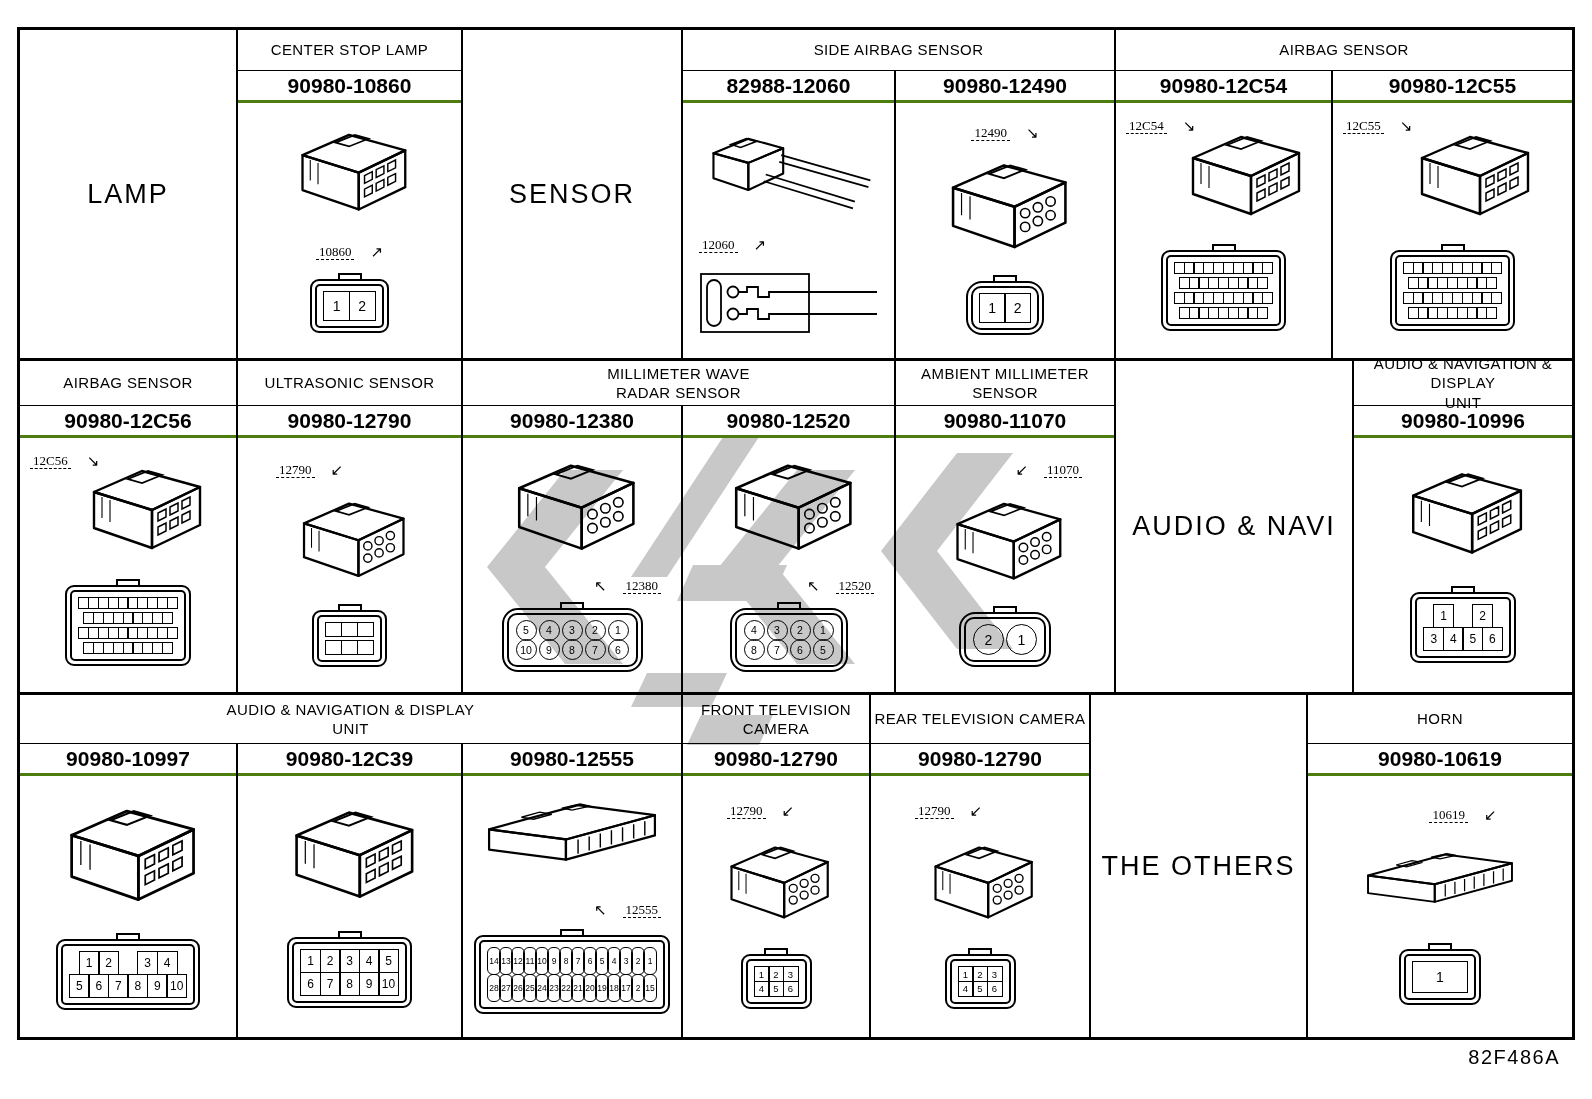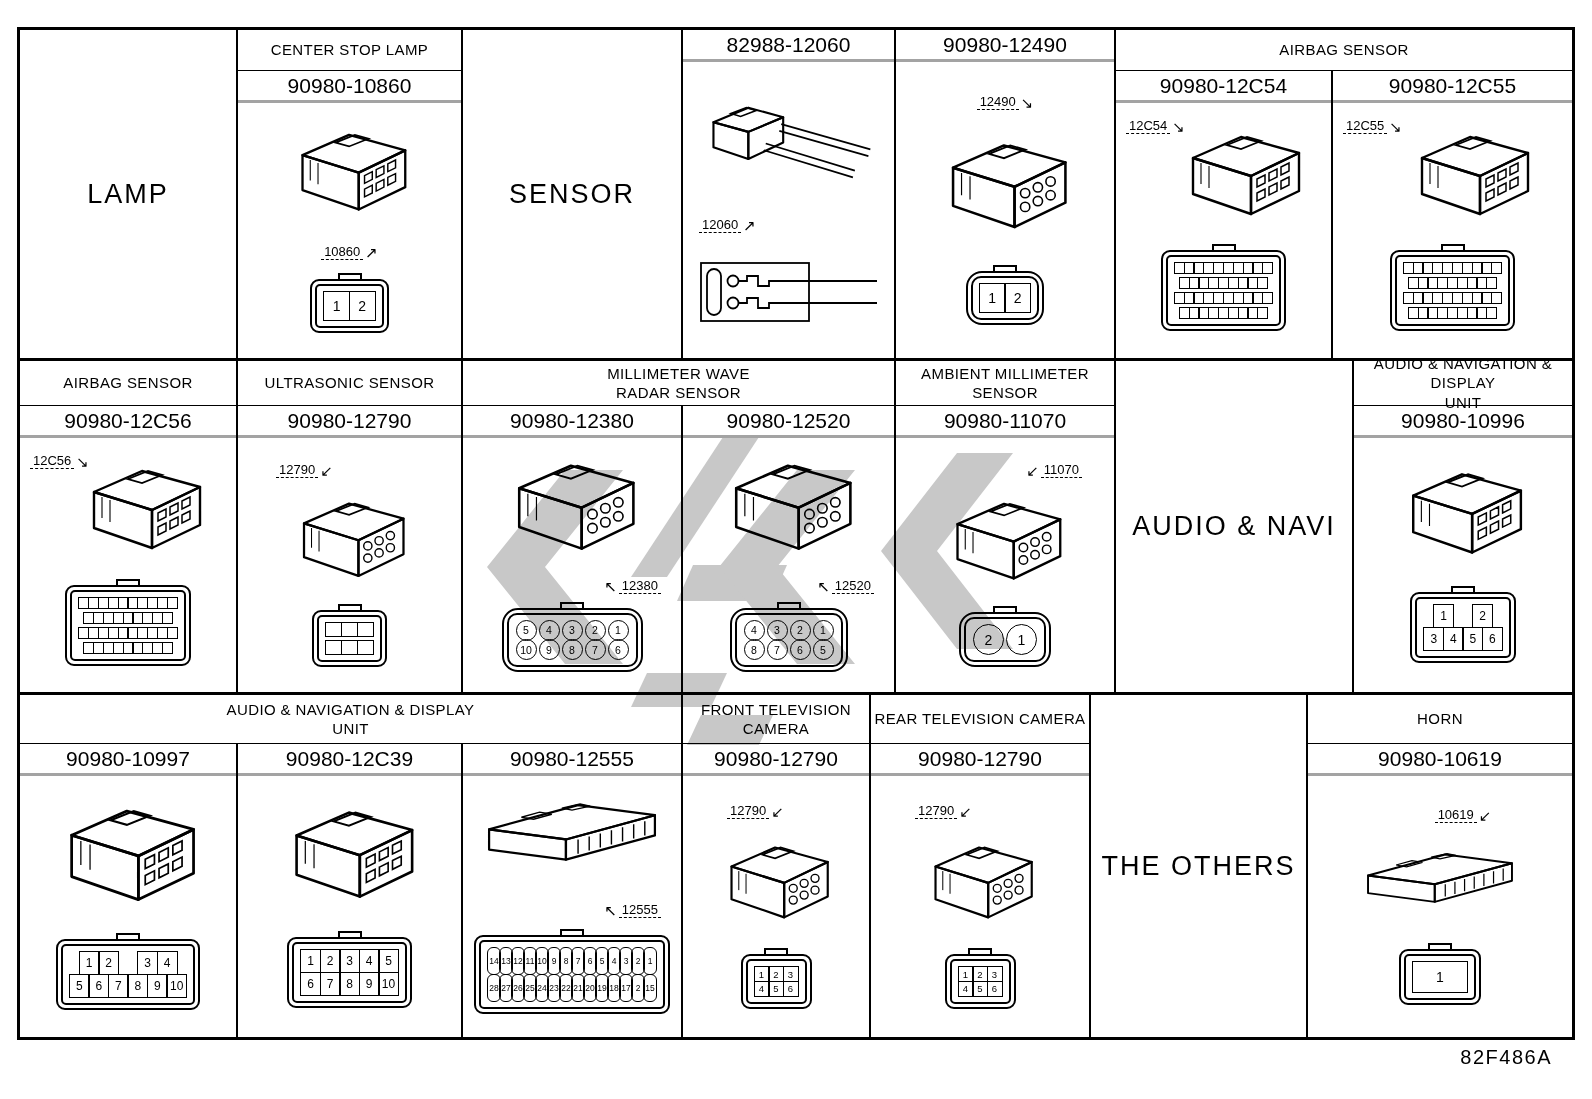--- a/index.html
+++ b/index.html
@@ -38,32 +38,32 @@
   .r2 .hdr{height:45px;}
   .r3 .hdr{height:49px;}
 
   .gbody{display:flex;flex:1;min-height:0;}
   .subcell{display:flex;flex-direction:column;border-right:2px solid #000;
            box-sizing:border-box;min-width:0;flex:1;}
   .gbody .subcell:last-child{border-right:none;}
 
   
   .pn{height:32px;flex:none;display:flex;align-items:center;justify-content:center;
-      border-bottom:3px solid #a3a3a3;box-sizing:border-box;
-      font-size:21px;font-weight:400;letter-spacing:0;white-space:nowrap;}
+      border-bottom:3px solid #4d7c0f;box-sizing:border-box;
+      font-size:21px;font-weight:700;letter-spacing:0;white-space:nowrap;}
 
   
   .imgarea{flex:1;position:relative;display:flex;flex-direction:column;
            align-items:center;justify-content:space-evenly;padding:6px 4px;min-height:0;}
 
   .conn{flex:none;}
   .conn *{vector-effect:non-scaling-stroke;}
 
   
-  .co{display:flex;align-items:center;gap:2px;flex:none;line-height:1;}
+  .co{display:flex;align-items:center;gap:16px;flex:none;line-height:1;font-family:Liberation Serif, serif;}
   .co-label{font-size:13px;border-bottom:1px dashed #000;padding:0 3px 1px;}
   .co-arr{font-size:15px;}
   .co.abs{position:absolute;left:10px;top:16px;}
   .co.left{align-self:flex-start;margin-left:12px;}
   .co.right{align-self:flex-end;margin-right:16px;}
 
   
   .pd{border:2px solid #000;border-radius:9px;padding:3px;position:relative;flex:none;}
   .pd::before{content:"";position:absolute;top:-8px;left:50%;transform:translateX(-50%);
               width:24px;height:8px;border:2px solid #000;border-bottom:none;
@@ -86,21 +86,21 @@
   .pd.rnd{border-radius:16px;}
   .pd.rnd .pd-in{border-radius:10px;}
   .pd.rb .pr{width:31px;height:31px;font-size:14px;}
   .pd.mx .prow + .prow{margin-top:3px;}
   .pd.mx-lg .pm{width:17px;height:15px;}
   .pd.tiny .pc{min-width:13.5px;height:28px;font-size:8.5px;border-radius:6px;}
   .pd.cam .pc{min-width:16px;height:16px;font-size:9.5px;}
   .pd.horn .pc{min-width:56px;height:32px;font-size:14px;}
 
   
-  .footer{position:absolute;top:1046px;right:40px;font-size:20px;letter-spacing:1.5px;
+  .footer{position:absolute;top:1046px;right:32px;font-size:20px;letter-spacing:1.5px;
           z-index:1;}
 </style>
 </head>
 <body>
 
 <svg width="0" height="0" style="position:absolute" aria-hidden="true">
   <defs>
     <symbol id="conn-a" viewBox="0 0 130 100">
       <g fill="none" stroke="#000" stroke-width="2.4" stroke-linejoin="round">
         <polygon points="16,28 64,7 122,23 74,46"></polygon>
@@ -212,20 +212,23 @@
             </div>
           </div>
         </div>
       </div>
 
       <div class="cell cat" style="width:220px;flex:none">
         <span class="cat-label">SENSOR</span>
       </div>
 
       <div class="group" style="width:433px;flex:none">
+        <div class="hdr">
+          <span>SIDE AIRBAG SENSOR</span>
+        </div>
         <div class="gbody">
           <div class="subcell" style="flex:0 0 213px">
             <div class="pn">82988-12060</div>
             <div class="imgarea">
               <svg class="conn" style="width:176px;height:92px" viewBox="0 0 180 95">
                   <use href="#conn-wire"></use>
                 </svg>
               <div class="co left">
                 <span class="co-label">12060</span>
                 <span class="co-arr">↗</span>

